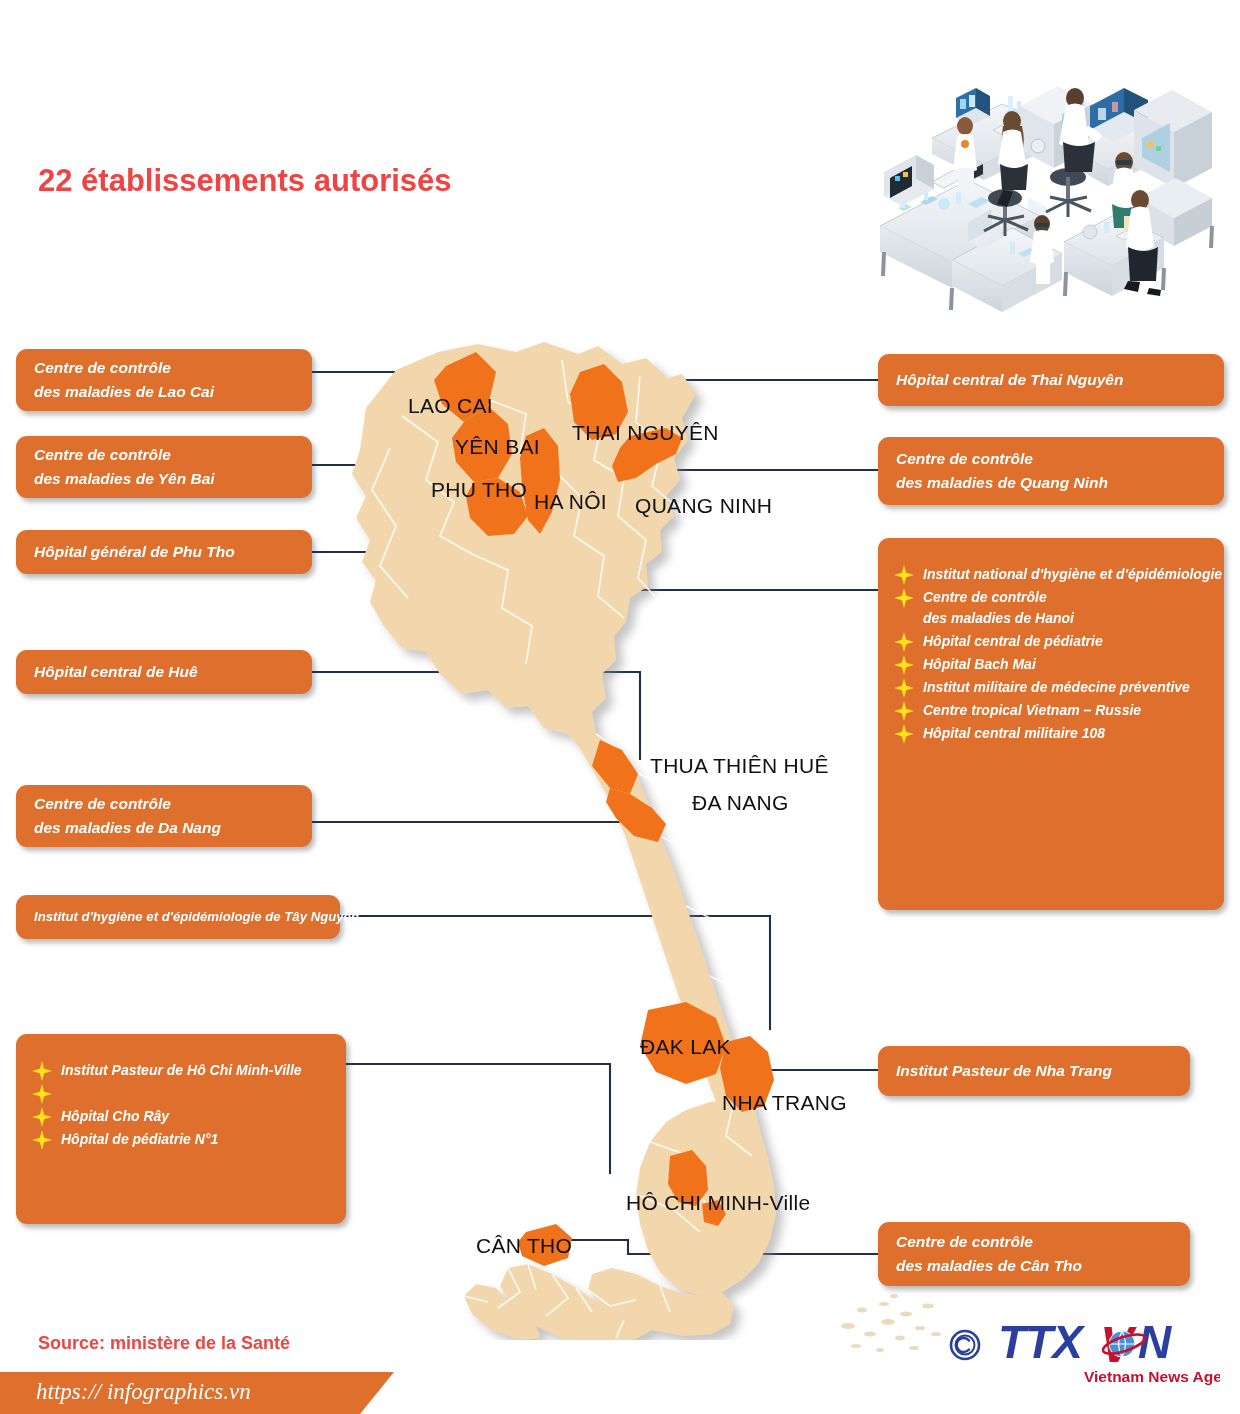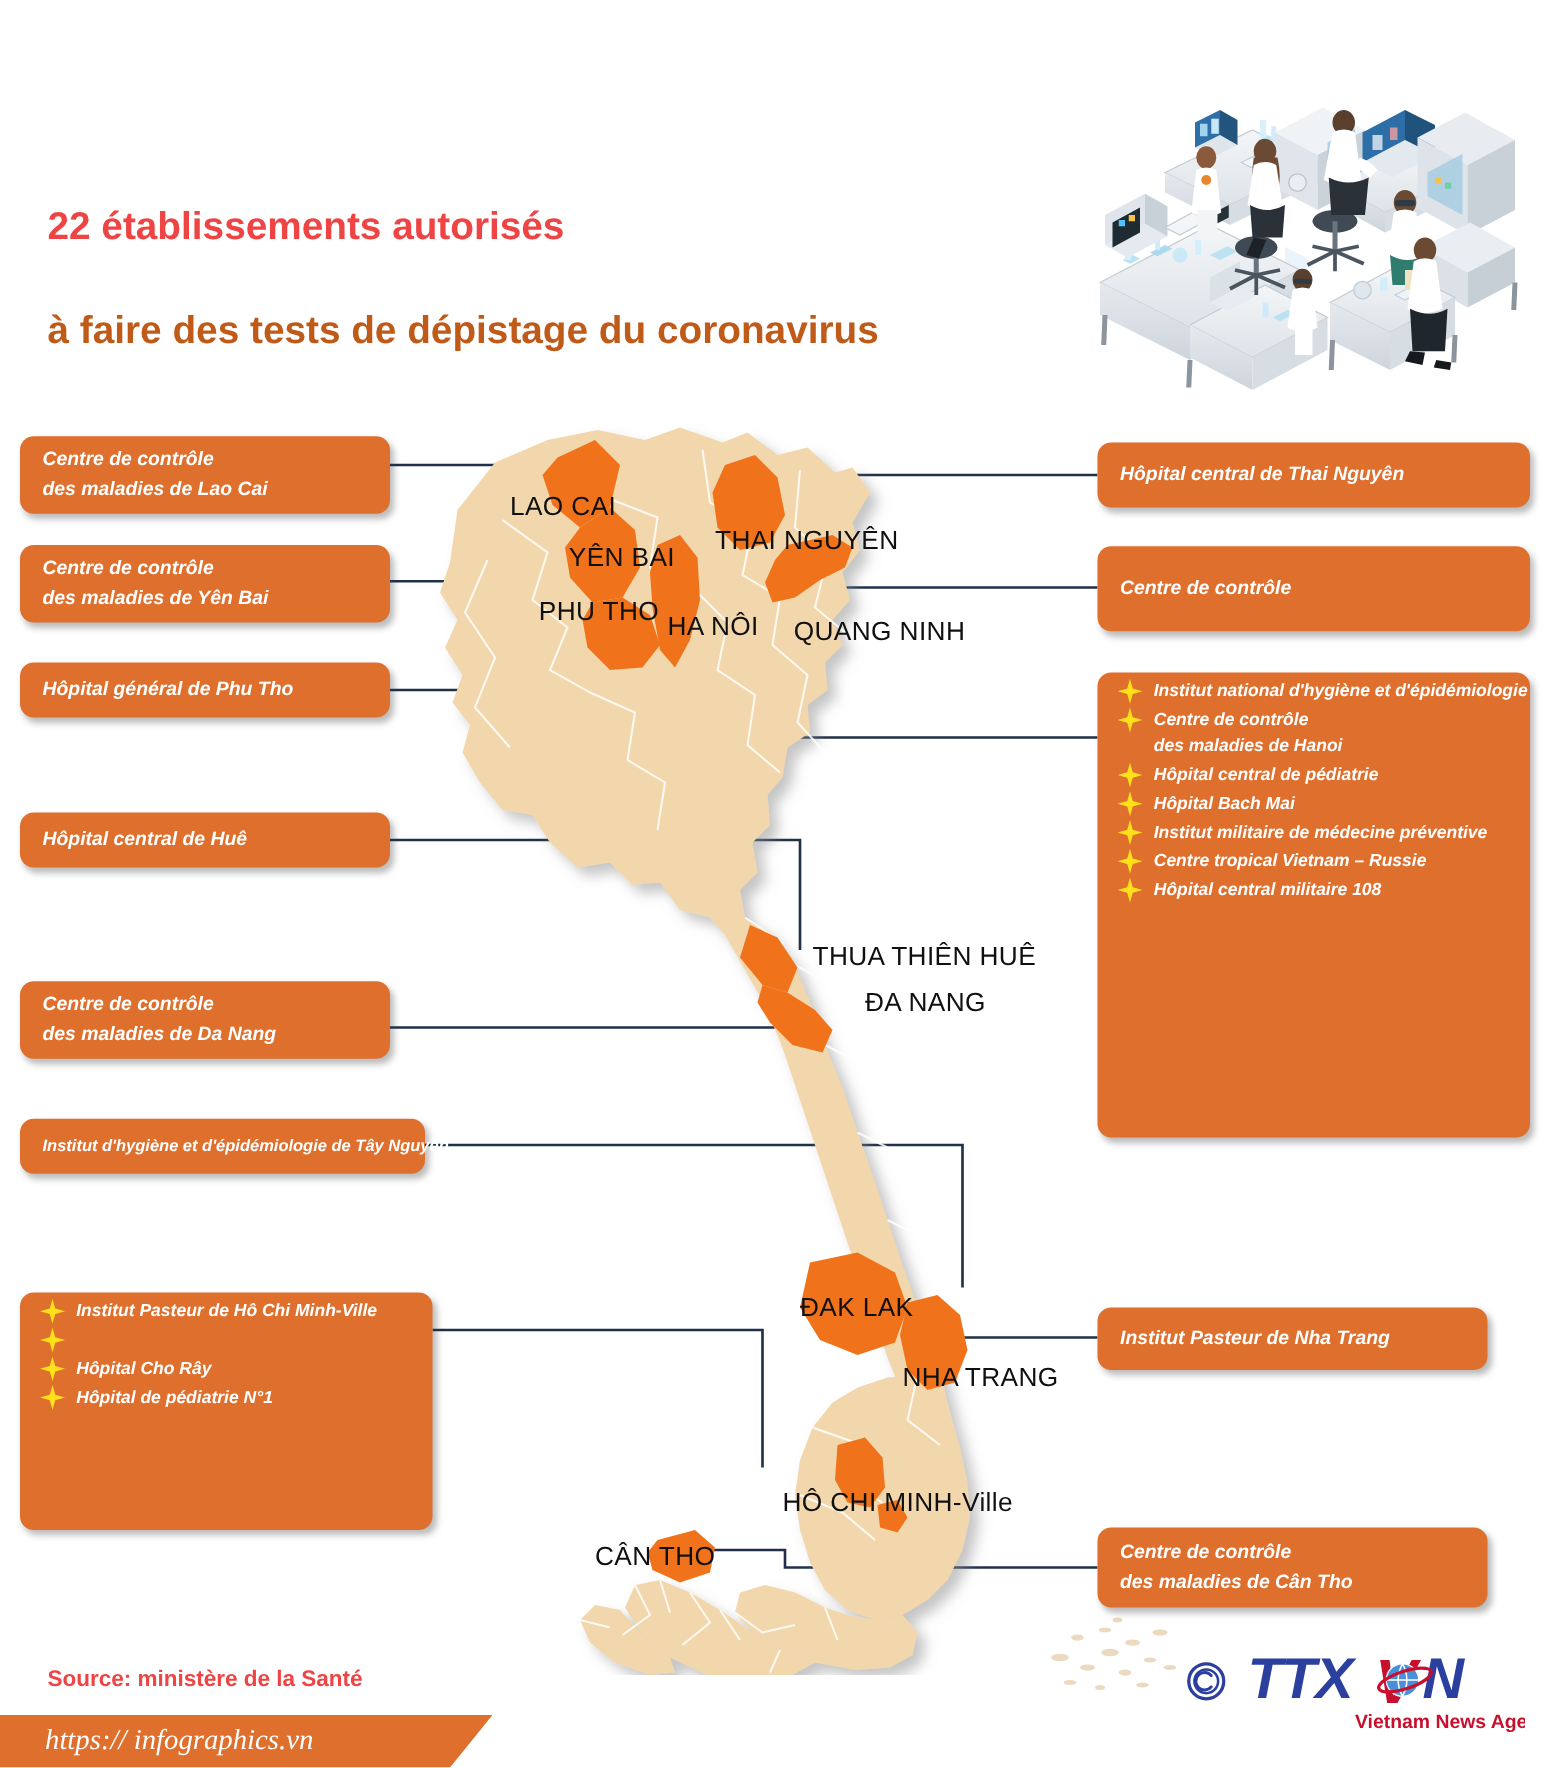--- a/index.html
+++ b/index.html
@@ -47,21 +47,21 @@
     box-shadow:3px 4px 5px rgba(60,60,60,.35);
     color:#ffffff; font-style:italic; font-weight:bold;
     font-family:"Liberation Sans", sans-serif;
     display:flex; flex-direction:column; justify-content:center;
     padding:10px 18px;
   }
   .cbox .ln { font-size:15.5px; line-height:1.55; white-space:nowrap; }
   .cbox.small .ln { font-size:13.2px; }
 
   
-  .cbox.listbox { padding:4px 16px; justify-content:flex-start; }
+  .cbox.listbox { padding:26px 16px; justify-content:flex-start; }
   .li { display:flex; align-items:flex-start; margin-bottom:2px; }
   .star { flex:0 0 20px; width:20px; height:20px; margin-right:9px; margin-top:1px; }
   .li-text { font-size:14px; line-height:1.5; font-style:italic; font-weight:bold; white-space:nowrap; }
   .li-text .sub { display:block; }
 
   
   #leaders { position:absolute; left:0; top:0; width:1240px; height:1414px; pointer-events:none; }
 
   
   #source-text {
@@ -88,21 +88,20 @@
   #ttxvn-logo { position:absolute; left:996px; top:1314px; width:224px; height:74px; }
 
   
   #islands { position:absolute; left:836px; top:1288px; width:120px; height:80px; }
 </style>
 </head>
 <body>
 
 <div id="header">
   <div id="title-sub1">22 établissements autorisés</div>
-  <div id="title-sub2">à faire des tests de dépistage du coronavirus</div>
 </div>
 
 <div id="lab-illustration">
   <svg viewBox="0 0 350 268" width="350" height="268" aria-hidden="true">
     <defs>
       <linearGradient id="benchTop" x1="0" y1="0" x2="0" y2="1">
         <stop offset="0" stop-color="#f4f6f8"></stop>
           <stop offset="1" stop-color="#dde3e8"></stop>
       </linearGradient>
       <linearGradient id="benchSide" x1="0" y1="0" x2="0" y2="1">
@@ -478,20 +477,21 @@
       <div class="ln">des maladies de Da Nang</div>
     </div>
     <div class="cbox small" style="left: 16px; top: 895px; width: 324px; height: 44px;">
       <div class="ln">Institut d'hygiène et d'épidémiologie  de Tây Nguyên</div>
     </div>
     <div class="cbox" style="left: 878px; top: 354px; width: 346px; height: 52px;">
       <div class="ln">Hôpital central de  Thai Nguyên</div>
     </div>
     <div class="cbox" style="left: 878px; top: 437px; width: 346px; height: 68px;">
       <div class="ln">Centre de contrôle</div>
+      <div class="ln">des maladies de Quang Ninh</div>
     </div>
     <div class="cbox" style="left: 878px; top: 1046px; width: 312px; height: 50px;">
       <div class="ln">Institut Pasteur de Nha Trang</div>
     </div>
     <div class="cbox" style="left: 878px; top: 1222px; width: 312px; height: 64px;">
       <div class="ln">Centre de contrôle</div>
       <div class="ln">des maladies de Cân Tho</div>
     </div>
   </div>
 

